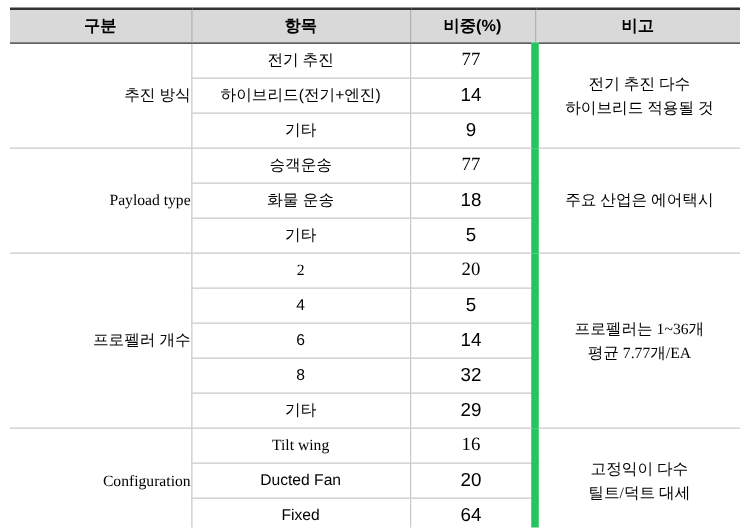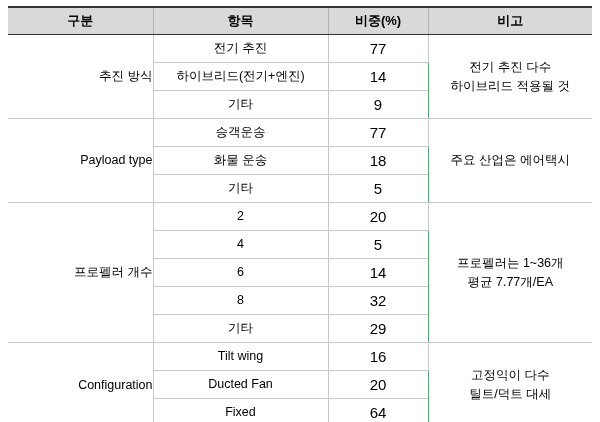--- a/index.html
+++ b/index.html
@@ -66,24 +66,25 @@
   tbody td.cat,
   tbody td.note {
     border-left: none;
     border-right: none;
   }
   tbody td.cat {
     border-right: 1px solid #c9c9c9;
     text-align: right;
   }
   tbody td.note {
-    border-left: 1px solid #22c55e;
+    border-left: 6px solid #22c55e;
   }
   tbody tr.group-start > td {
     border-top: 1.5px solid #555555;
+    font-family: Liberation Serif, serif;
   }
   tbody tr.group-start > td.item,
   tbody tr.group-start > td.ratio {
     border-top: 1.5px solid #555555;
   }
   tbody tr:not(.group-start) > td.cat,
   tbody tr:not(.group-start) > td.note {
     border-top: none;
   }
   tbody tr.last-row > td {

